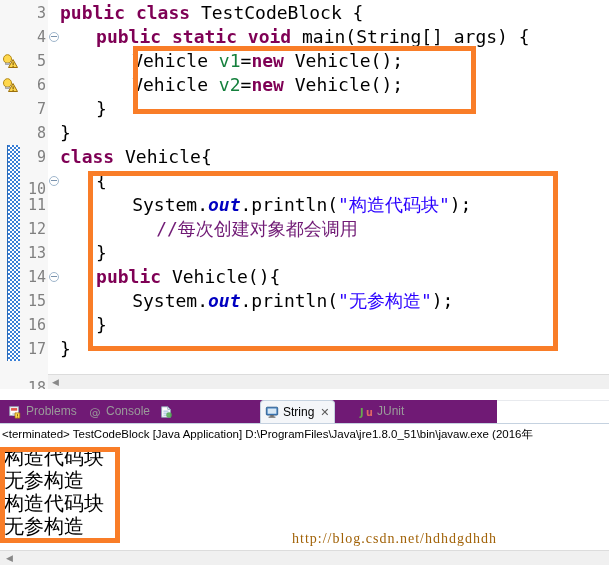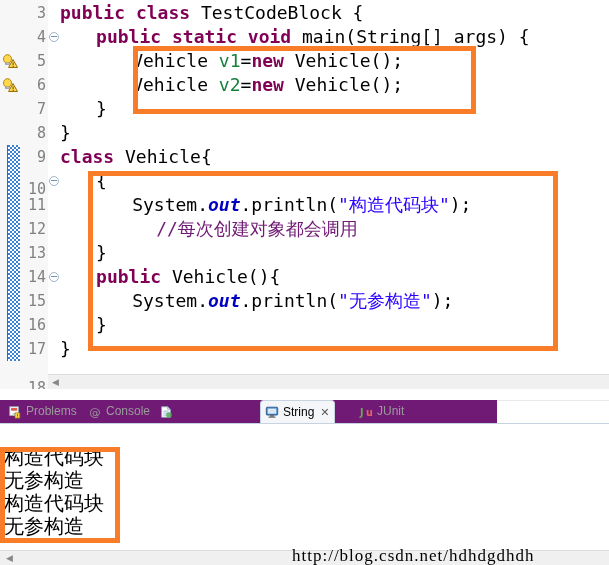--- a/index.html
+++ b/index.html
@@ -211,25 +211,25 @@
     left: 4px; top: 57px;
     font-family: "DejaVu Sans", sans-serif;
     font-size: 20px;
     line-height: 23px;
     color: #000000;
     white-space: pre;
   }
 
   .watermark {
     position: absolute;
-    left: 292px; top: 546px;
+    left: 292px; top: 531px;
     font-family: "Liberation Serif", serif;
-    font-size: 17px;
+    font-size: 14px;
     letter-spacing: 1px;
-    color: #000000;
+    color: #a16207;
     white-space: nowrap;
   }
 
   .console-hscroll {
     position: absolute;
     left: 0; bottom: 0;
     width: 609px; height: 14px;
     background: #f0f0f0;
     border-top: 1px solid #dcdcdc;
   }
@@ -327,20 +327,21 @@
       <div class="tab" style="left: 355px;">
         <span class="tab-icon"><svg viewBox="0 0 16 16" width="14" height="14">
             <text x="1" y="12" font-size="11" font-weight="bold" fill="#6aa84f" font-family="DejaVu Sans, sans-serif">J</text>
             <text x="8" y="12" font-size="11" font-weight="bold" fill="#e06666" font-family="DejaVu Sans, sans-serif">u</text>
           </svg></span>
         <span class="tab-label">JUnit</span>
       </div>
     </div>
   <div class="tabbar-underline"></div>
 
+  <div class="terminated-line">&lt;terminated&gt; TestCodeBlock [Java Application] D:\ProgramFiles\Java\jre1.8.0_51\bin\javaw.exe (2016年</div>
 
   <div class="console-out"><div>构造代码块</div><div>无参构造</div><div>构造代码块</div><div>无参构造</div></div>
 
   <div class="console-hscroll">
     <div class="hscroll-arrow">◀</div>
   </div>
 </div>
 
 <div class="watermark">http://blog.csdn.net/hdhdgdhdh</div>
 

